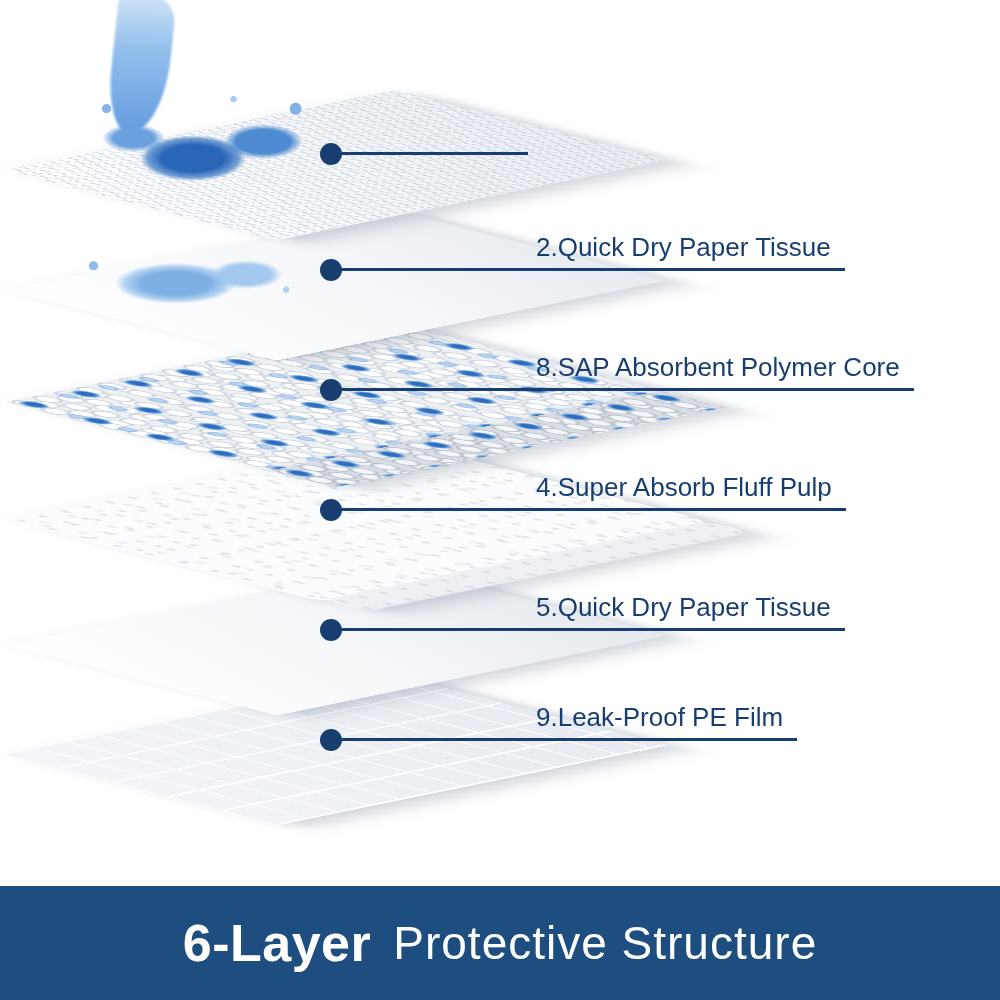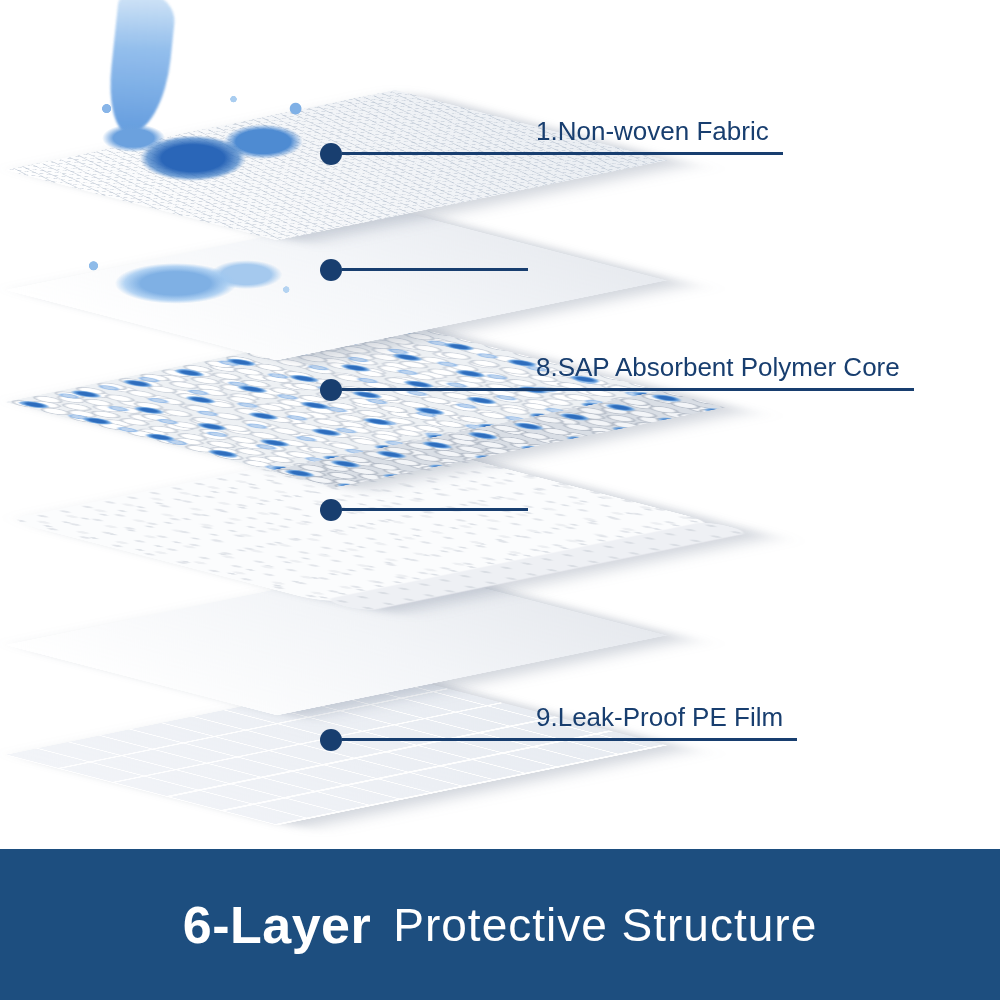--- a/index.html
+++ b/index.html
@@ -93,21 +93,21 @@
   
   .callout { position:absolute; left:320px; height:44px; display:flex; align-items:flex-end; z-index:100; }
   .dot { flex:none; width:22px; height:22px; border-radius:50%; background:var(--accent); margin-bottom:-10px; }
   .leader { flex:none; width:186px; height:3px; background:var(--accent); }
   .callout-label {
     font-size:26px; line-height:1.2; color:var(--accent); white-space:nowrap;
     border-bottom:3px solid var(--accent); padding:0 14px 5px 8px;
   }
 
   
-  .banner { position:absolute; left:0; bottom:0; width:1000px; height:151px; background:var(--banner);
+  .banner { position:absolute; left:0; bottom:0; width:1000px; height:114px; background:var(--banner);
     display:flex; align-items:center; justify-content:center; gap:22px; z-index:90; }
   .banner-strong { color:#ffffff; font-size:52px; font-weight:700; letter-spacing:.5px; }
   .banner-rest { color:#ffffff; font-size:46px; font-weight:400; letter-spacing:1px; }
 </style>
 </head>
 <body>
 
 <div class="stage">
 
   <div class="layer layer-mesh"></div>
@@ -117,34 +117,40 @@
   <div class="layer layer-tissue2"></div>
   <div class="layer layer-grid"></div>
 
   <div class="water-stream"></div>
   <div class="splash splash-1"></div>
   <div class="splash splash-2"></div>
 
   <div class="callout" style="top:111px">
     <span class="dot"></span>
     <span class="leader"></span>
-    <span class="callout-label">1.Non-woven Fabric</span>
   </div>
   <div class="callout" style="top:227px">
     <span class="dot"></span>
     <span class="leader"></span>
+    <span class="callout-label">2.Quick Dry Paper Tissue</span>
   </div>
   <div class="callout" style="top:347px">
     <span class="dot"></span>
     <span class="leader"></span>
     <span class="callout-label">8.SAP Absorbent Polymer Core</span>
   </div>
   <div class="callout" style="top:467px">
     <span class="dot"></span>
     <span class="leader"></span>
+    <span class="callout-label">4.Super Absorb Fluff Pulp</span>
+  </div>
+  <div class="callout" style="top:587px">
+    <span class="dot"></span>
+    <span class="leader"></span>
+    <span class="callout-label">5.Quick Dry Paper Tissue</span>
   </div>
   <div class="callout" style="top:697px">
     <span class="dot"></span>
     <span class="leader"></span>
     <span class="callout-label">9.Leak-Proof PE Film</span>
   </div>
 
   <div class="banner">
     <span class="banner-strong">6-Layer</span>
     <span class="banner-rest">Protective Structure</span>

